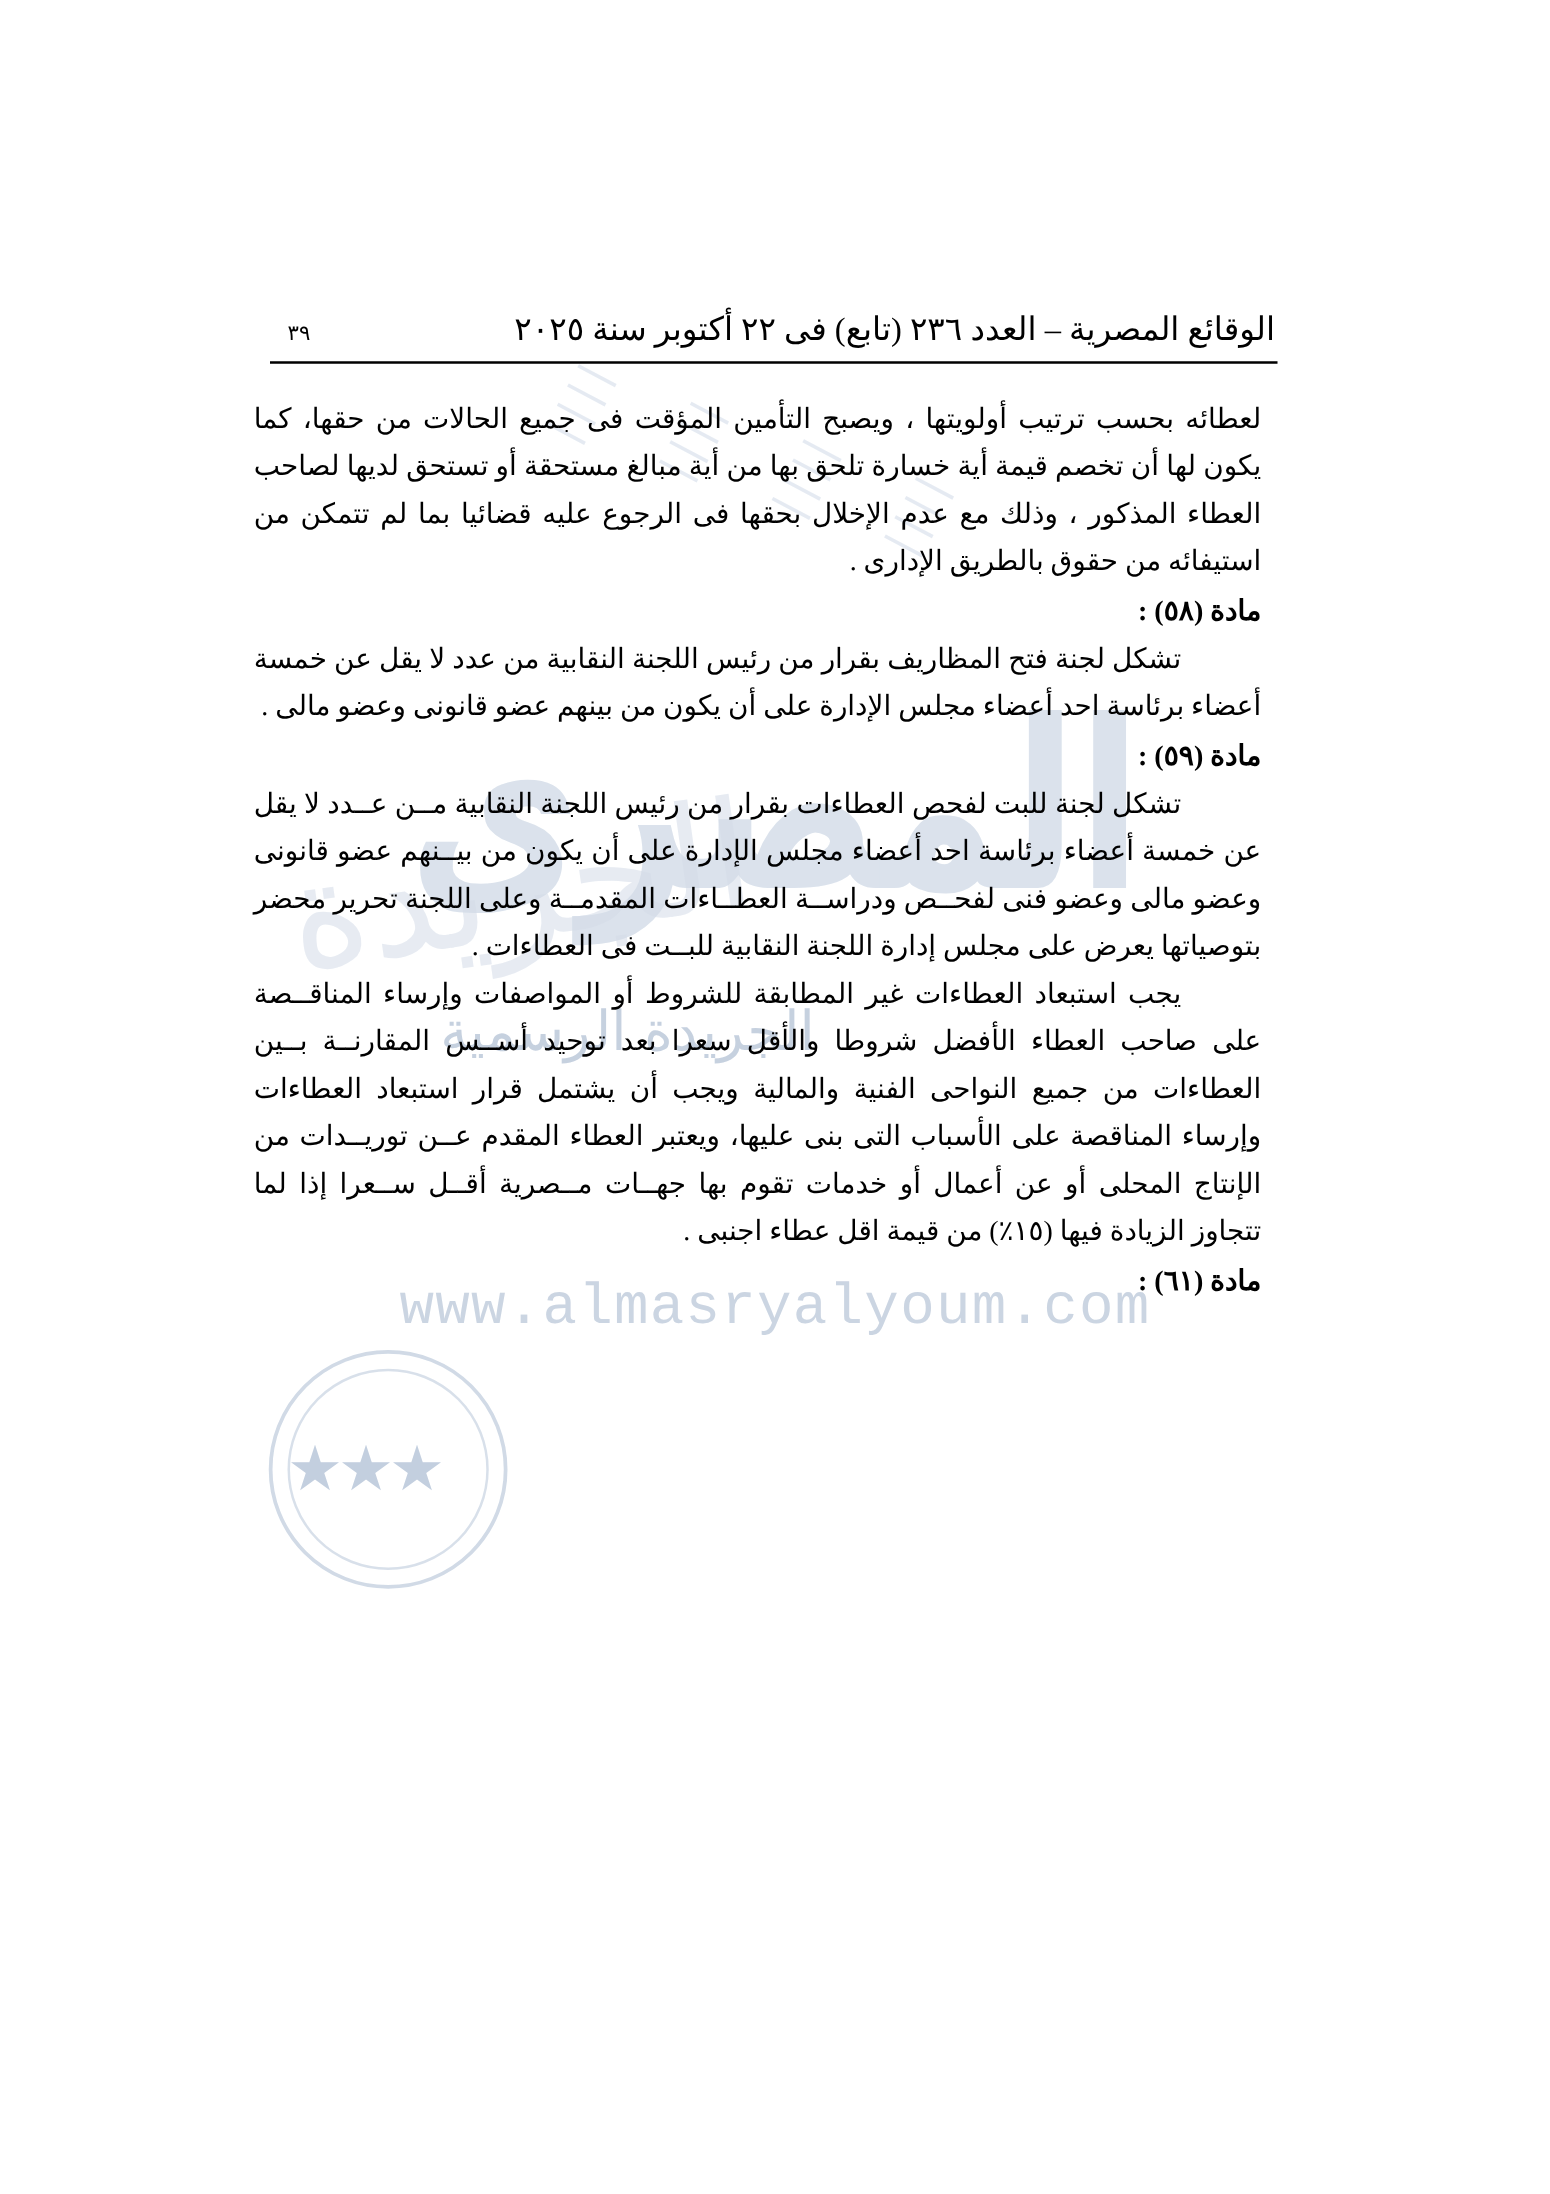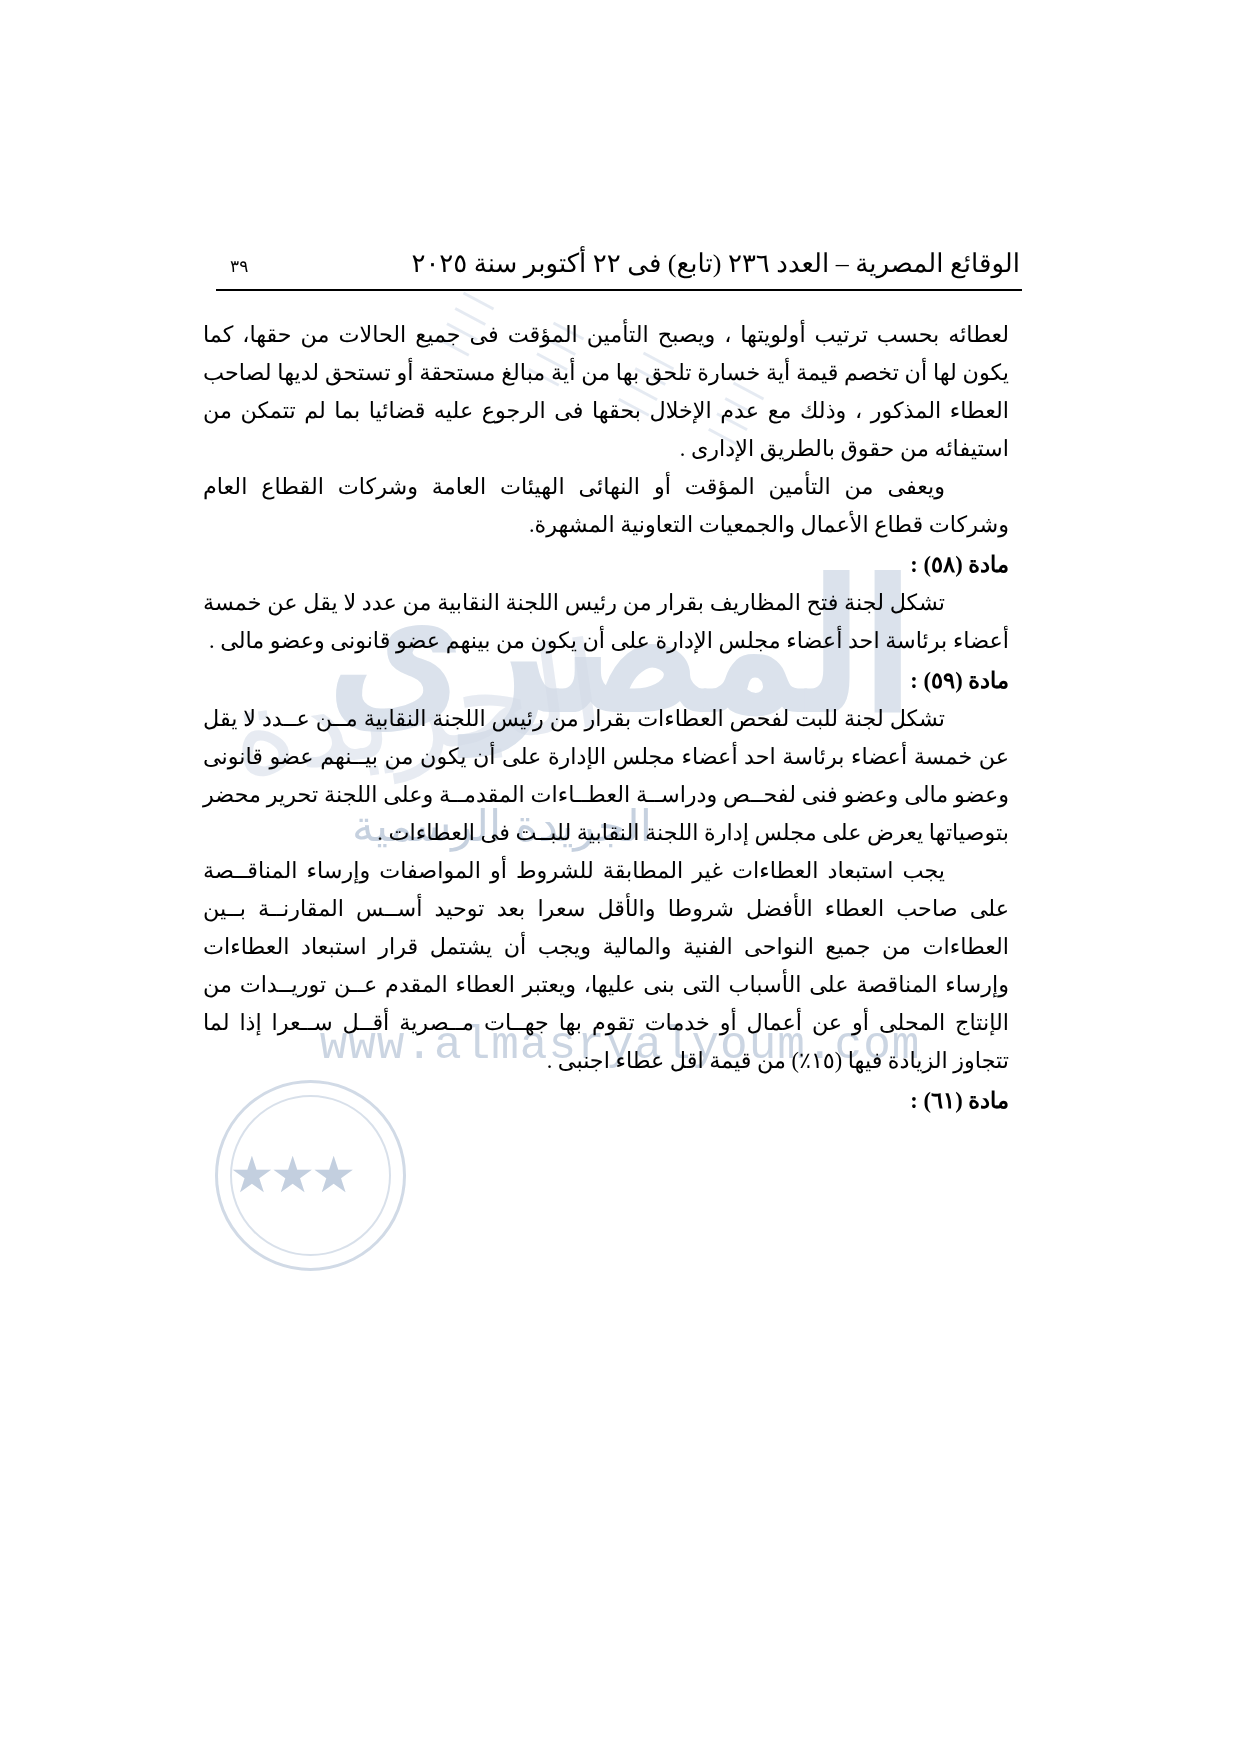--- a/index.html
+++ b/index.html
@@ -201,21 +201,20 @@
 <div class="page">
 
   <div class="header">
     <div class="header-title">الوقائع المصرية – العدد ٢٣٦ (تابع) فى ٢٢ أكتوبر سنة ٢٠٢٥</div>
     <div class="header-page-number">٣٩</div>
   </div>
   <div class="header-rule"></div>
 
   <div class="content">
     <p class="para">لعطائه بحسب ترتيب أولويتها ، ويصبح التأمين المؤقت فى جميع الحالات من حقها، كما يكون لها أن تخصم قيمة أية خسارة تلحق بها من أية مبالغ مستحقة أو تستحق لديها لصاحب العطاء المذكور ، وذلك مع عدم الإخلال بحقها فى الرجوع عليه قضائيا بما لم تتمكن من استيفائه من حقوق بالطريق الإدارى .</p>
-    <p class="para indent">ويعفى من التأمين المؤقت أو النهائى الهيئات العامة وشركات القطاع العام وشركات قطاع الأعمال والجمعيات التعاونية المشهرة.</p>
     <p class="article-head">مادة (٥٨) :</p>
     <p class="para indent">تشكل لجنة فتح المظاريف بقرار من رئيس اللجنة النقابية من عدد لا يقل عن خمسة أعضاء برئاسة احد أعضاء مجلس الإدارة على أن يكون من بينهم عضو قانونى وعضو مالى .</p>
     <p class="article-head">مادة (٥٩) :</p>
     <p class="para indent stretch">تشكل لجنة للبت لفحص العطاءات بقرار من رئيس اللجنة النقابية مــن عــدد لا يقل عن خمسة أعضاء برئاسة احد أعضاء مجلس الإدارة على أن يكون من بيــنهم عضو قانونى وعضو مالى وعضو فنى لفحــص ودراســة العطــاءات المقدمــة وعلى اللجنة تحرير محضر بتوصياتها يعرض على مجلس إدارة اللجنة النقابية للبــت فى العطاءات .</p>
     <p class="para indent stretch">يجب استبعاد العطاءات غير المطابقة للشروط أو المواصفات وإرساء المناقــصة على صاحب العطاء الأفضل شروطا والأقل سعرا بعد توحيد أســس المقارنــة بــين العطاءات من جميع النواحى الفنية والمالية ويجب أن يشتمل قرار استبعاد العطاءات وإرساء المناقصة على الأسباب التى بنى عليها، ويعتبر العطاء المقدم عــن توريــدات من الإنتاج المحلى أو عن أعمال أو خدمات تقوم بها جهــات مــصرية أقــل ســعرا إذا لما تتجاوز الزيادة فيها (١٥٪) من قيمة اقل عطاء اجنبى .</p>
     <p class="article-head">مادة (٦١) :</p>
   </div>
 
 </div>
 

